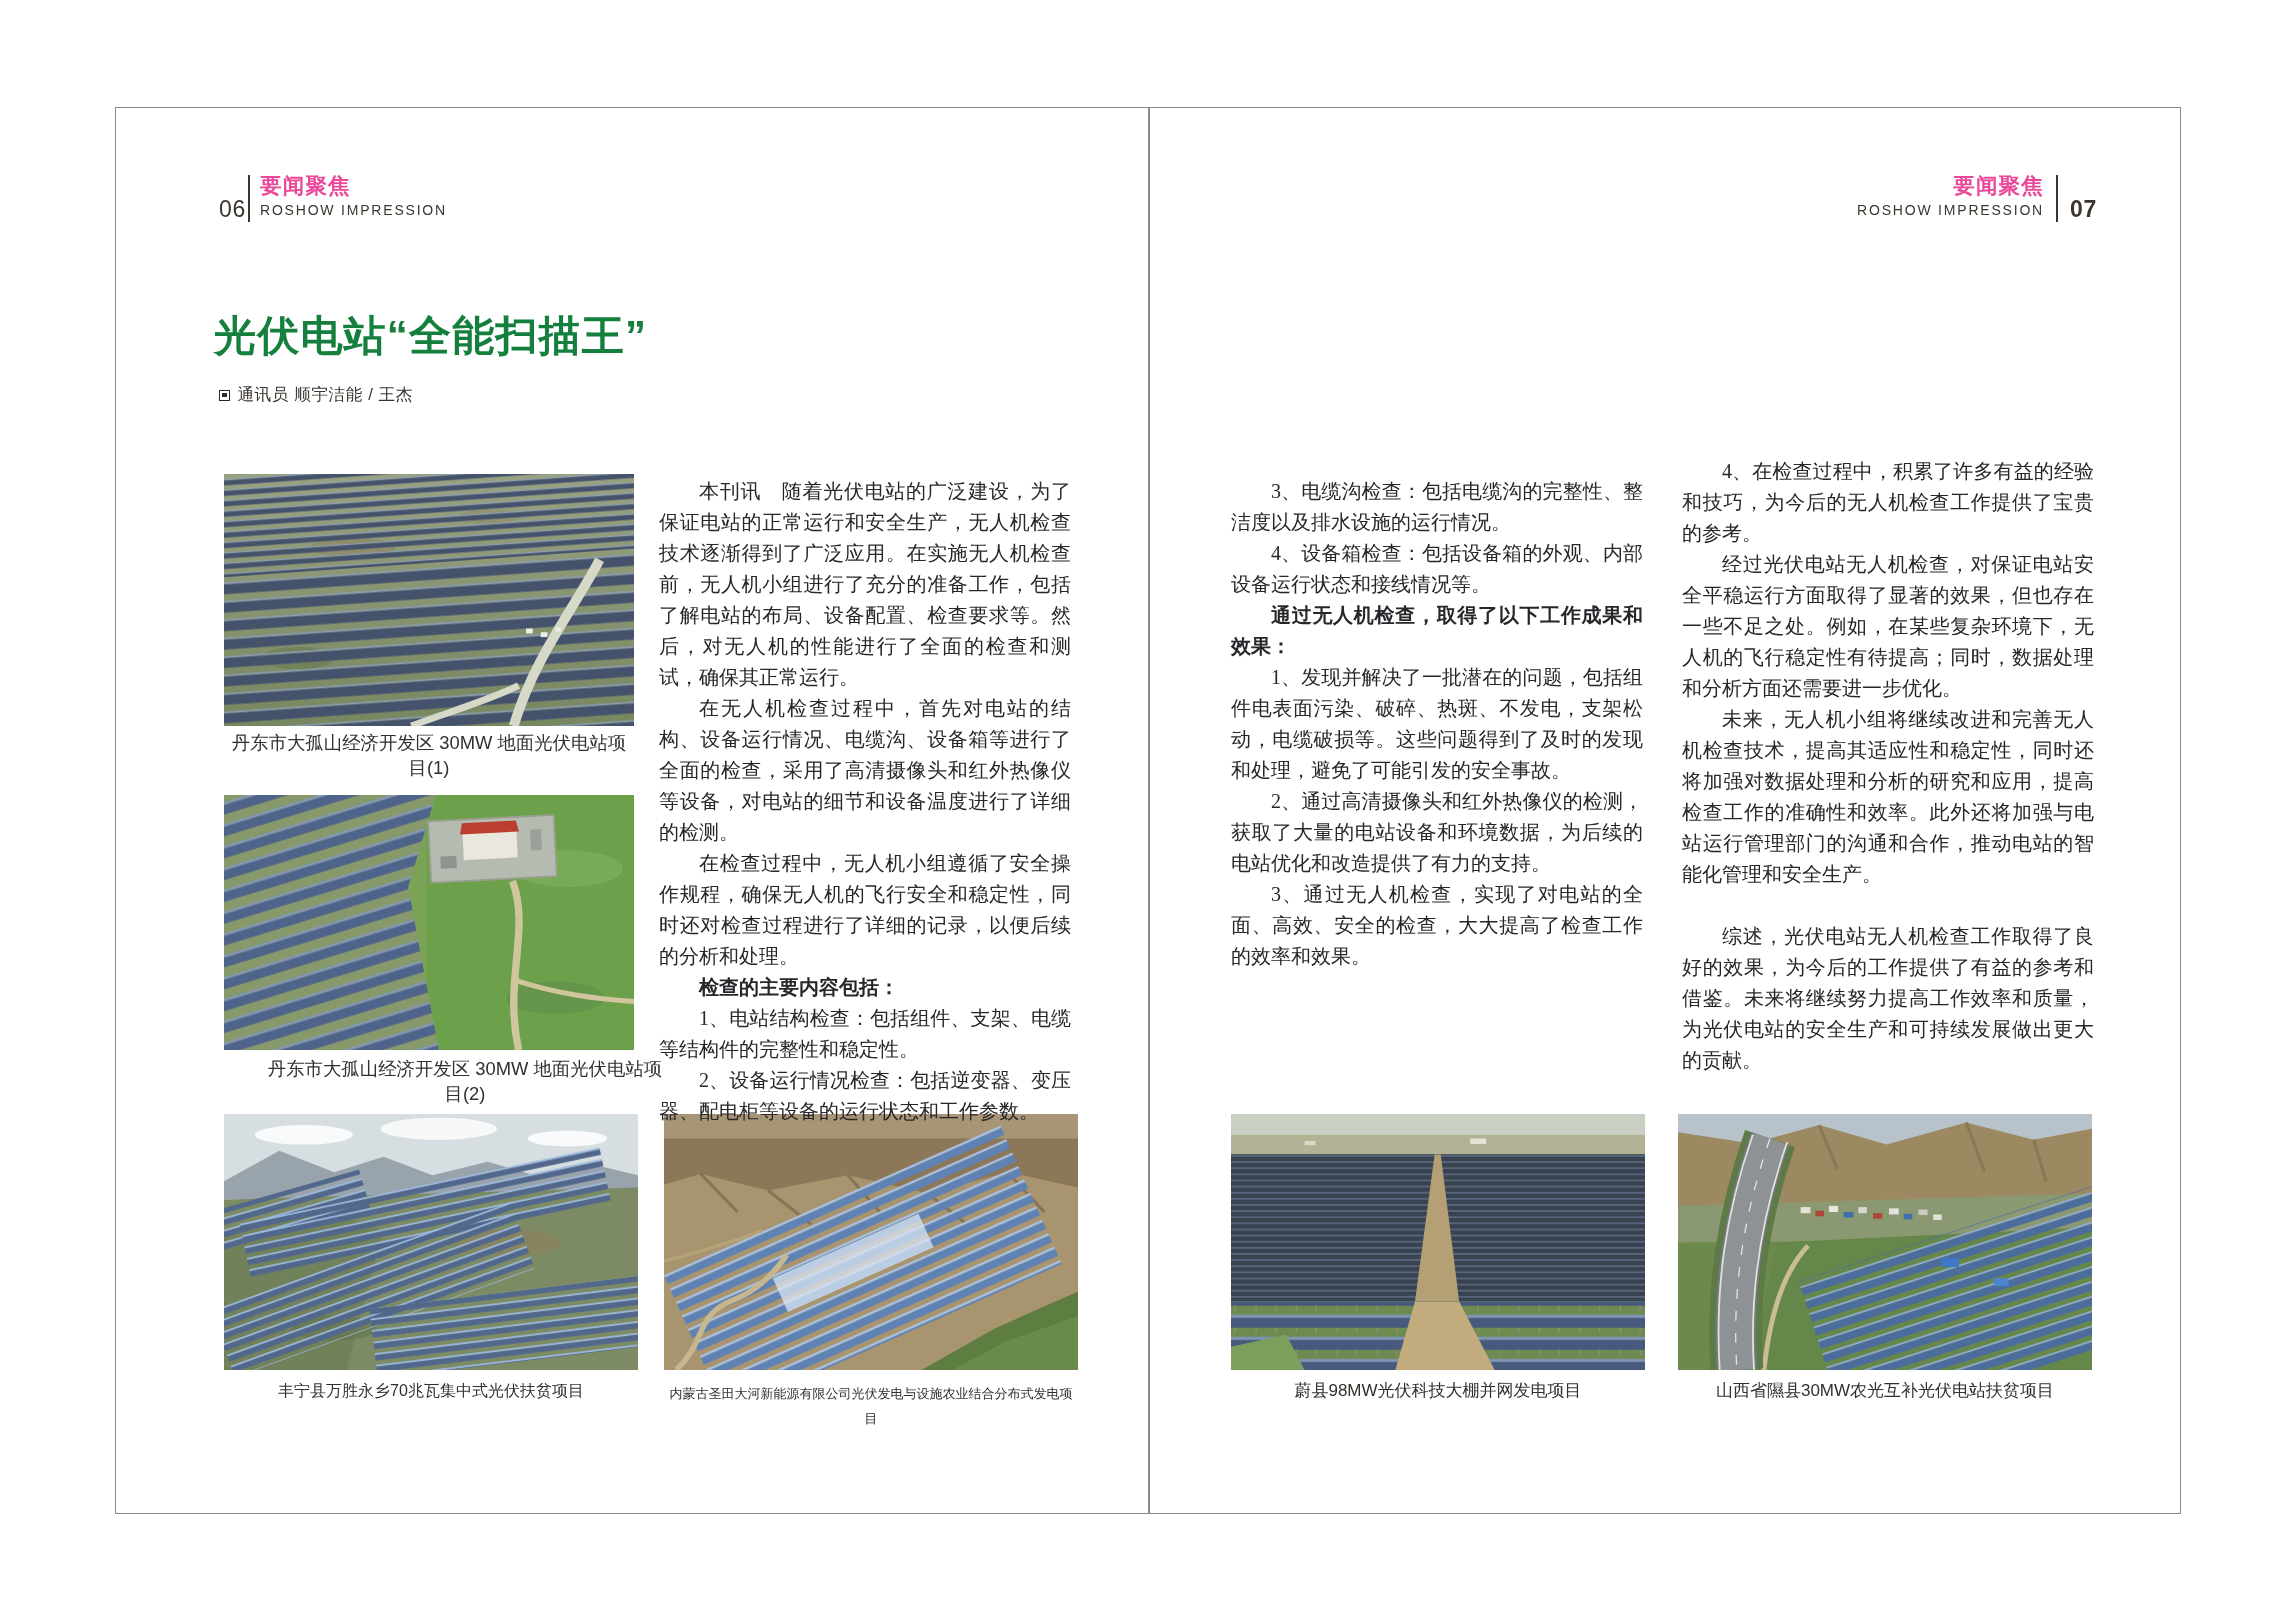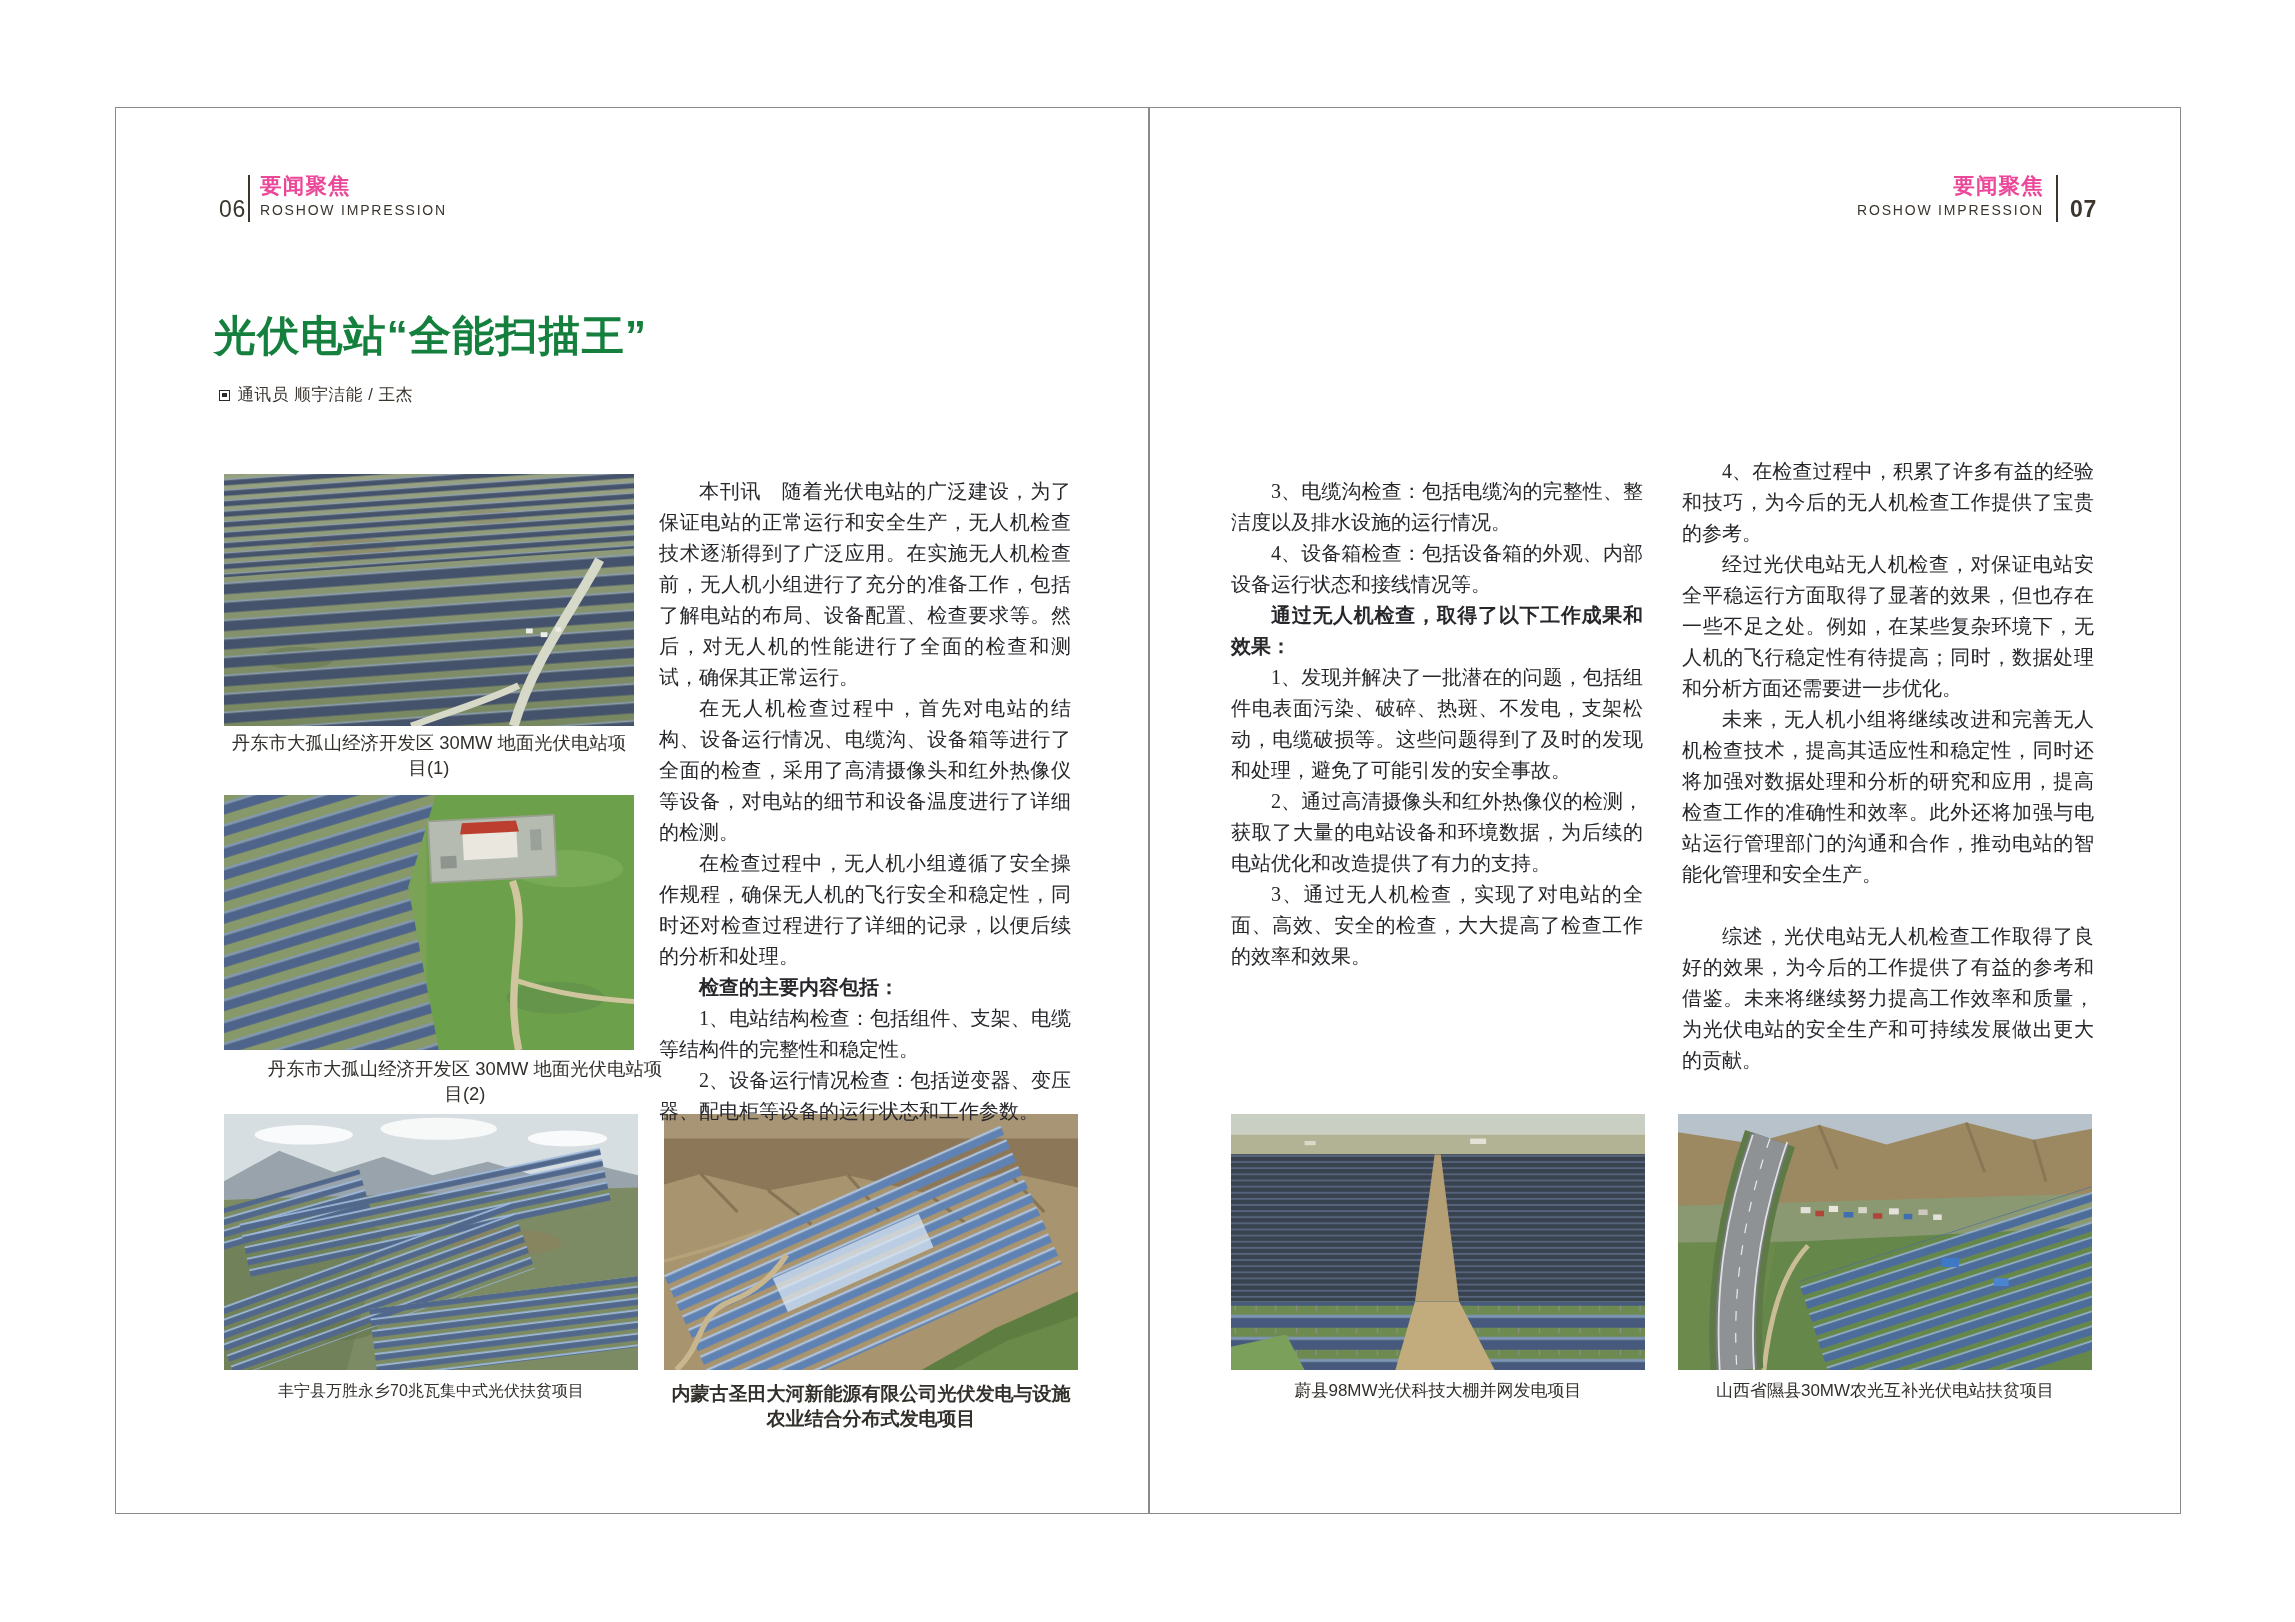--- a/index.html
+++ b/index.html
@@ -42,21 +42,21 @@
   }
   .byline-icon i{display:block;width:4.9px;height:4.9px;background:#2e2a26;}
   
   .figure{position:absolute;overflow:hidden;}
   .figure svg{display:block;width:100%;height:100%;}
   .caption{
     position:absolute;text-align:center;color:#33302c;
     font-size:18.4px;line-height:24.5px;letter-spacing:0px;
   }
   .caption.small{font-size:16px;}
-  .caption.xsmall{font-size:19px;font-weight:bold;}
+  .caption.xsmall{font-size:13px;}
   .caption.med{font-size:17px;}
   
   .textcol{
     position:absolute;width:412px;
     font-family:"Liberation Serif","DejaVu Serif",serif;
     font-size:20px;line-height:31px;color:#26262b;
     text-align:justify;word-break:break-all;
   }
   .textcol p{margin:0;text-indent:2em;}
   .textcol p.b{font-weight:700;font-family:"Liberation Serif","DejaVu Serif",serif;}

